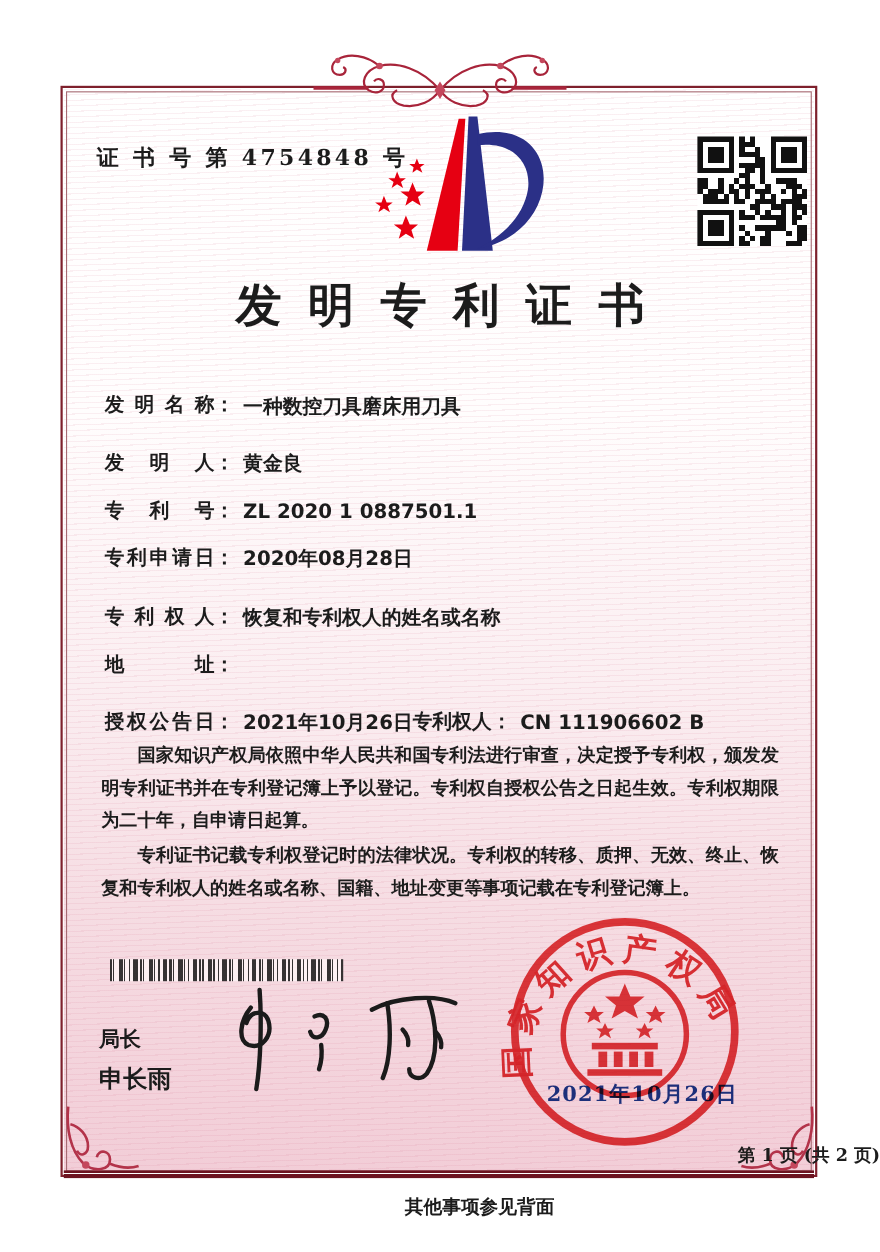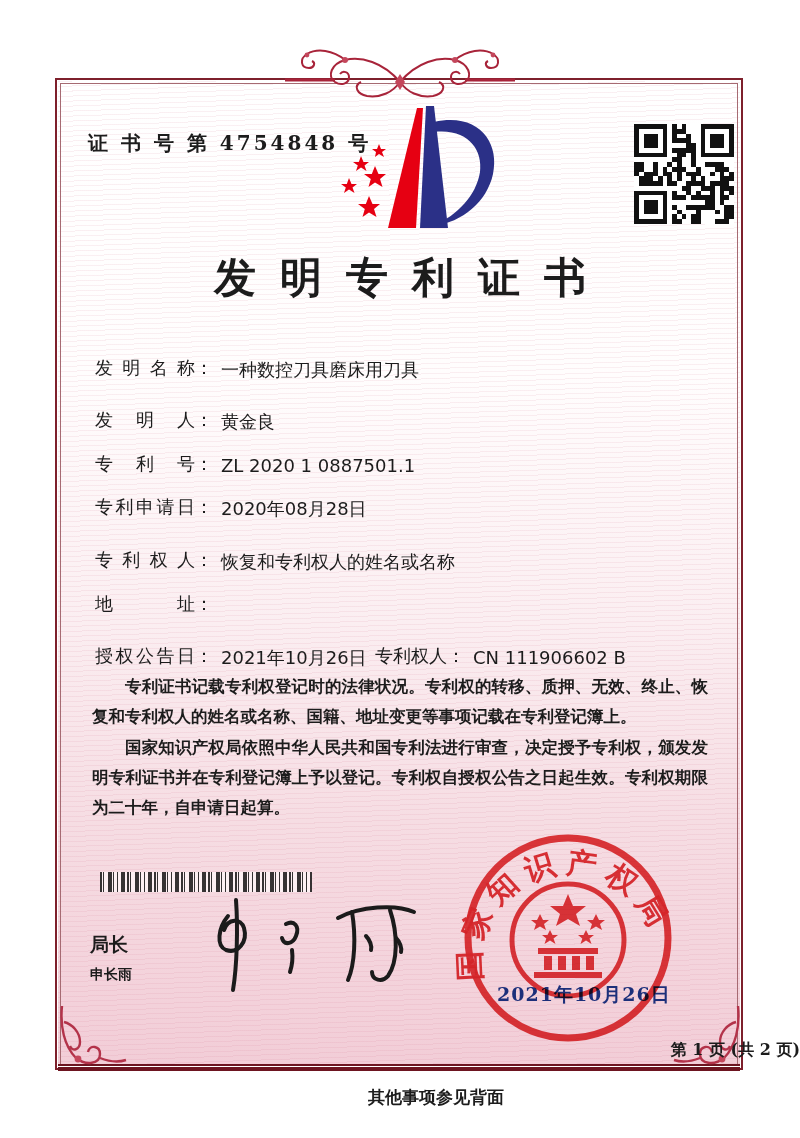--- a/index.html
+++ b/index.html
@@ -52,21 +52,21 @@
   .title{
     position:absolute;left:0;top:250px;width:100%;
     text-align:center;font-size:42px;font-weight:bold;
     letter-spacing:24px;text-indent:24px;
     font-family:"DejaVu Serif","Liberation Serif",serif;
   }
 
   
   .field{
     position:absolute;left:95px;
-    font-size:18px;font-weight:normal;
+    font-size:18px;font-weight:bold;
     display:flex;align-items:flex-start;
     font-family:"DejaVu Sans","Liberation Sans",sans-serif;
   }
   .field .lbl{
     display:inline-block;width:100px;
     text-align:justify;text-align-last:justify;
     white-space:nowrap;overflow:hidden;
   }
   .field .colon{display:inline-block;margin-right:8px;}
   .field .val{display:inline-block;max-width:520px;line-height:1.55;}
@@ -86,21 +86,21 @@
     position:absolute;left:100px;top:872px;width:212px;height:20px;
     background:repeating-linear-gradient(90deg,
       #1c1c1c 0 2px,#fdf3f5 2px 3px,#1c1c1c 3px 4px,#fdf3f5 4px 8px,
       #1c1c1c 8px 12px,#fdf3f5 12px 13px,#1c1c1c 13px 14px,#fdf3f5 14px 17px,
       #1c1c1c 17px 18px,#fdf3f5 18px 21px,#1c1c1c 21px 25px,#fdf3f5 25px 27px);
     opacity:.88;
   }
 
   
   .sig-title{position:absolute;left:90px;top:932px;font-size:19px;font-weight:bold;font-family:Liberation Serif, serif;}
-  .sig-name{position:absolute;left:90px;top:966px;font-size:14px;font-weight:bold;}
+  .sig-name{position:absolute;left:90px;top:966px;font-size:22px;font-weight:bold;}
   .sig-script{position:absolute;left:200px;top:888px;}
 
   
   .seal-date{
     position:absolute;left:497px;top:982px;
     font-size:19px;font-weight:bold;color:#1c2f7a;
     font-family:"DejaVu Serif","Liberation Serif",serif;letter-spacing:1px;
   }
   .seal{
     position:absolute;left:455px;top:832px;
@@ -374,22 +374,22 @@
       <span class="colon">：</span>
       <span class="val">2021年10月26日</span>
   </div>
   <div class="field grant2" style="top:644px">
     <span class="lbl">专利权人</span>
       <span class="colon">：</span>
       <span class="val">CN 111906602 B</span>
   </div>
 
   <div class="body-text">
+    <p>国家知识产权局依照中华人民共和国专利法进行审查，决定授予专利权，颁发发明专利证书并在专利登记簿上予以登记。专利权自授权公告之日起生效。专利权期限为二十年，自申请日起算。</p>
     <p>专利证书记载专利权登记时的法律状况。专利权的转移、质押、无效、终止、恢复和专利权人的姓名或名称、国籍、地址变更等事项记载在专利登记簿上。</p>
-    <p>国家知识产权局依照中华人民共和国专利法进行审查，决定授予专利权，颁发发明专利证书并在专利登记簿上予以登记。专利权自授权公告之日起生效。专利权期限为二十年，自申请日起算。</p>
   </div>
 
   <div class="barcode"></div>
 
   <div class="sig-title">局长</div>
   <div class="sig-name">申长雨</div>
 
   <svg class="sig-script" width="230" height="110" viewBox="0 0 230 110">
     <g fill="none" stroke="#1b1b1b" stroke-width="4" stroke-linecap="round">
 

